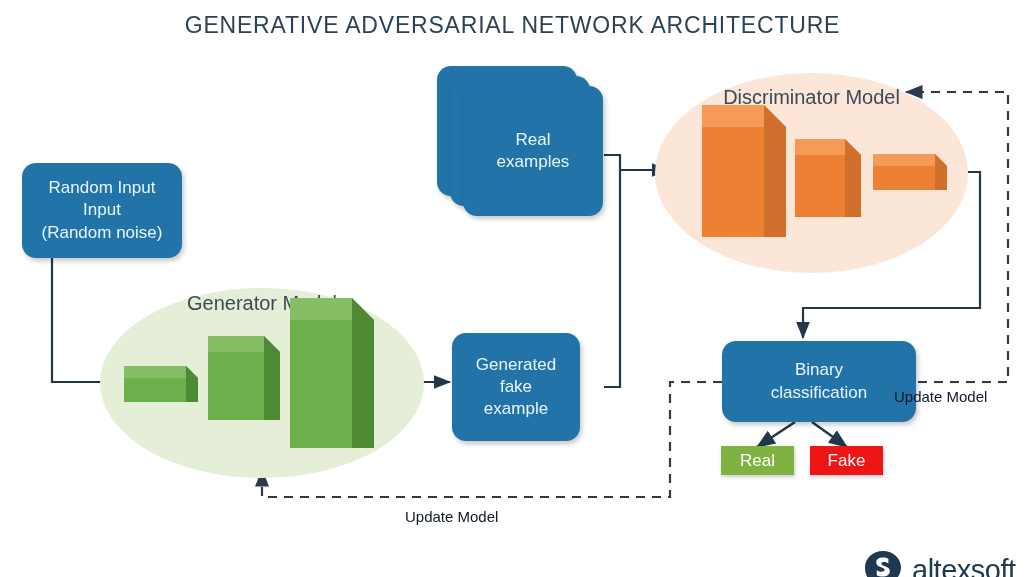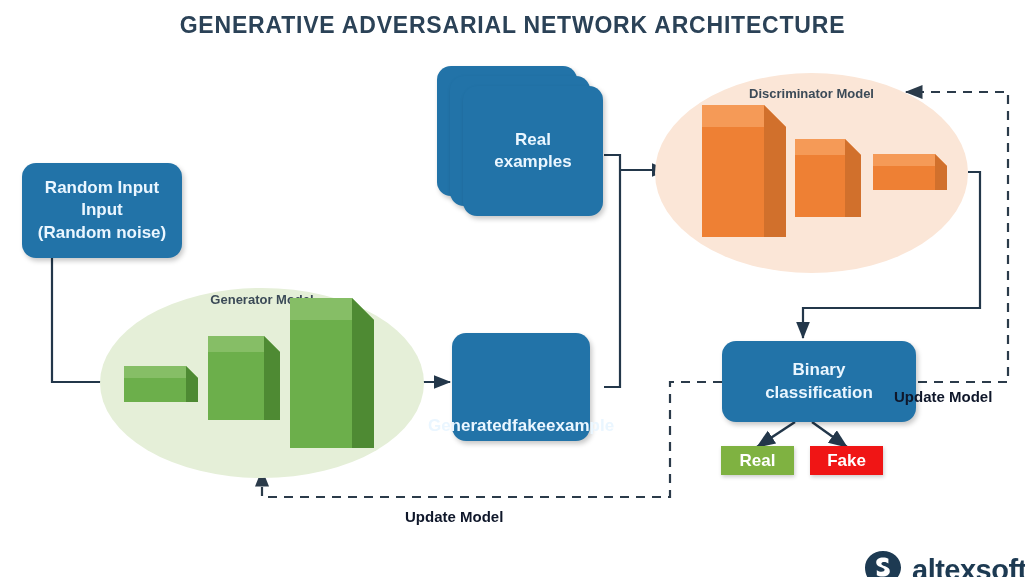--- a/index.html
+++ b/index.html
@@ -9,21 +9,20 @@
   }
   body {
     font-family: "Liberation Sans", sans-serif;
   }
   #canvas {
     position: relative;
     width: 1025px;
     height: 577px;
     background: #ffffff;
     overflow: hidden;
-    font-weight: bold;
   }
   #svg-layer {
     position: absolute;
     left: 0; top: 0;
     width: 1025px;
     height: 577px;
   }
 
   .title {
     position: absolute;
@@ -68,21 +67,21 @@
     position: absolute;
     border-radius: 50%;
   }
   .ellipse-gen { background: #e5efd8; }
   .ellipse-disc { background: #fbe6d7; }
 
   .ellipse-label {
     position: absolute;
     text-align: center;
     color: #3b4a57;
-    font-size: 13px;
+    font-size: 20px;
     white-space: nowrap;
   }
 
   
   .box3d { position: absolute; }
   .box3d .front {
     position: absolute;
     left: 0;
     bottom: 0;
     width: 100%;
@@ -219,21 +218,21 @@
     <span>(Random noise)</span>
   </div>
 
   <div class="stack-card" style="left:437px; top:66px; width:140px; height:130px;"></div>
   <div class="stack-card" style="left:450px; top:76px; width:140px; height:130px;"></div>
   <div class="bluebox" style="left:463px; top:86px; width:140px; height:130px; flex-direction:column;">
     <span>Real</span>
     <span>examples</span>
   </div>
 
-  <div class="bluebox" style="left:452px; top:333px; width:138px; height:108px; flex-direction:row;align-items:flex-end;">
+  <div class="bluebox" style="left:452px; top:333px; width:128px; height:108px; flex-direction:column;">
     <span>Generated</span>
     <span>fake</span>
     <span>example</span>
   </div>
 
   <div class="bluebox" style="left:722px; top:341px; width:194px; height:81px; flex-direction:column;">
     <span>Binary</span>
     <span>classification</span>
   </div>
 

